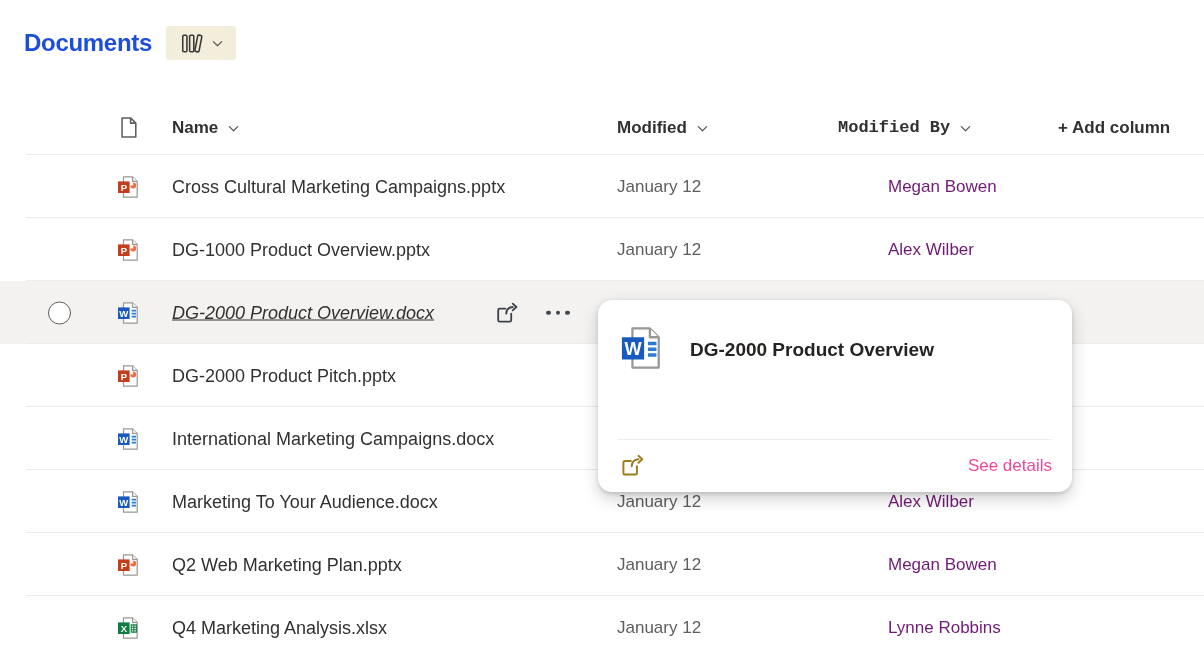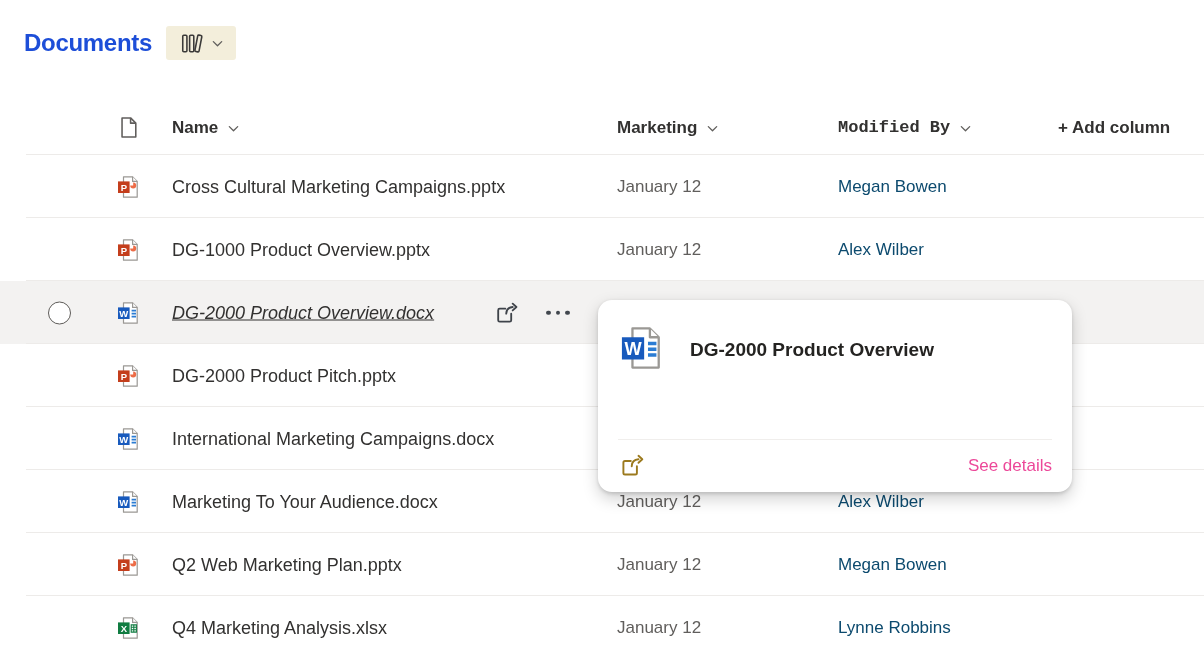--- a/index.html
+++ b/index.html
@@ -34,22 +34,22 @@
   .radio { position:absolute; left:48px; top:50%; transform:translateY(-50%);
            width:23px; height:23px; border-radius:50%; border:1.6px solid #5d5b58;
            background:#fff; display:none; cursor:pointer; }
   .row.selected .radio { display:block; }
   .cell-icon { position:absolute; left:117px; top:50%; transform:translateY(-50%); width:24px; height:24px; }
   .cell-name { position:absolute; left:172px; top:50%; transform:translateY(-50%);
                font-size:18px; color:#323130; text-decoration:none; white-space:nowrap; cursor:pointer; }
   .row.selected .cell-name { text-decoration:underline;font-style:italic; }
   .cell-modified { position:absolute; left:617px; top:50%; transform:translateY(-50%);
                    font-size:17px; color:#605e5c; white-space:nowrap; }
-  .cell-modifiedby { position:absolute; left:838px; top:50%; transform:translateY(-50%);
-                     font-size:17px; color:#0c4a6e; white-space:nowrap;text-align:center; }
+  .cell-modifiedby { position:absolute; left:888px; top:50%; transform:translateY(-50%);
+                     font-size:17px; color:#701a75; white-space:nowrap;text-align:center; }
   .row-share { position:absolute; left:493px; top:50%; transform:translateY(-50%);
                width:26px; height:26px; color:#3e434a; display:none; cursor:pointer; }
   .row-more { position:absolute; left:546px; top:50%; transform:translateY(-50%);
               display:none; gap:5px; cursor:pointer; }
   .row-more i { width:4.5px; height:4.5px; border-radius:50%; background:#41474e; }
   .row.selected .row-share { display:block; }
   .row.selected .row-more { display:flex; }
 
   
   .hover-card { position:absolute; left:598px; top:300px; width:474px; height:192px;
@@ -135,21 +135,21 @@
             <use href="#sym-page"></use>
           </svg>
       </span>
       <button class="col col-name">
         <span>Name</span>
         <svg class="chev" width="13" height="13">
             <use href="#sym-chevron"></use>
           </svg>
       </button>
       <button class="col col-modified">
-        <span>Marketing</span>
+        <span>Modified</span>
         <svg class="chev" width="13" height="13">
             <use href="#sym-chevron"></use>
           </svg>
       </button>
       <button class="col col-modifiedby">
         <span>Modified By</span>
         <svg class="chev" width="13" height="13">
             <use href="#sym-chevron"></use>
           </svg>
       </button>

